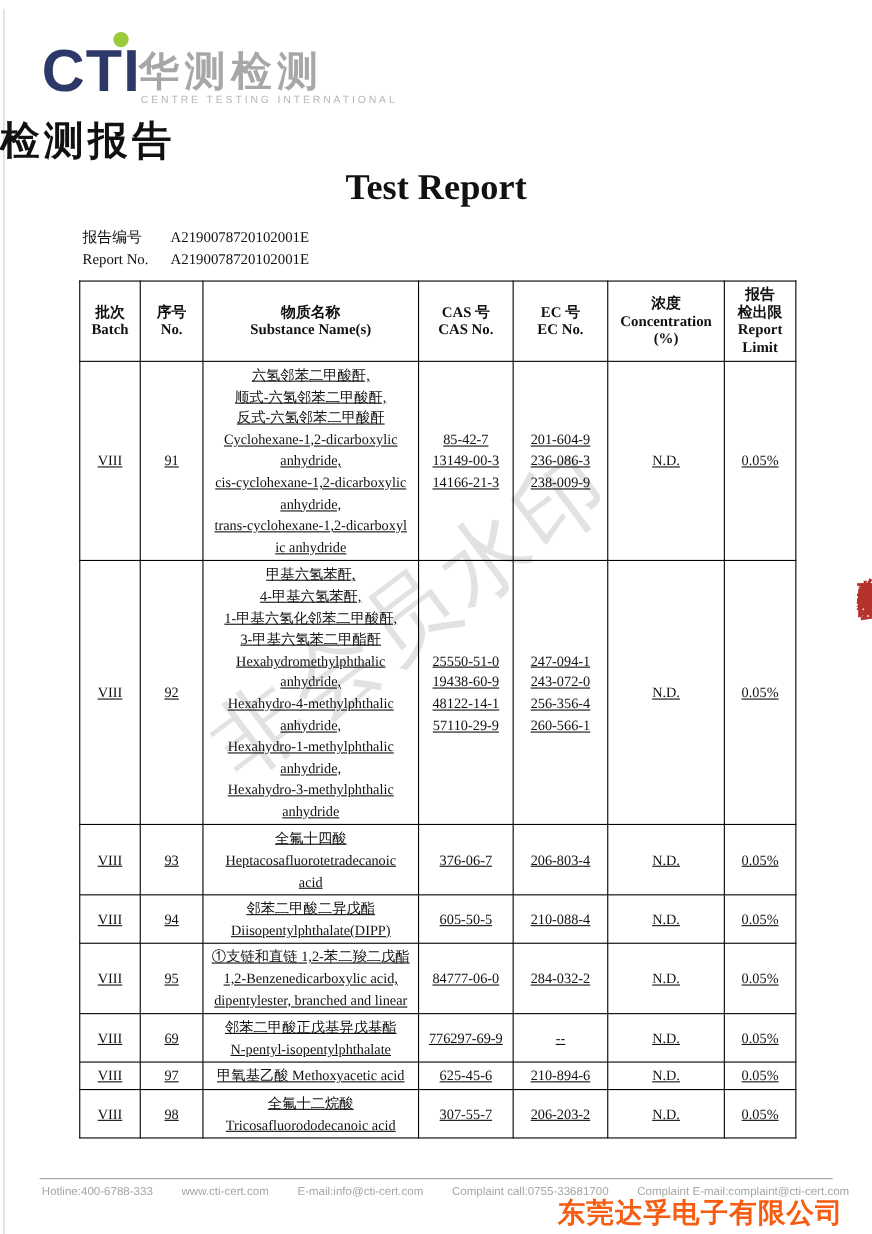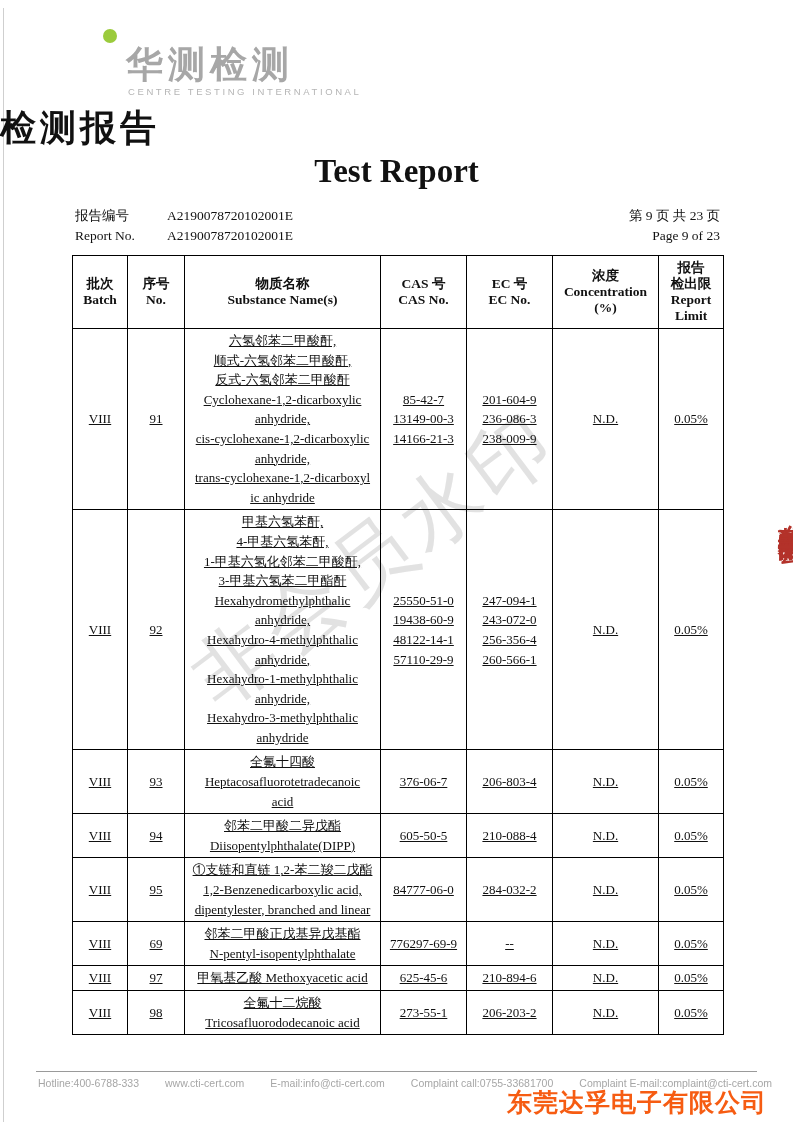--- a/index.html
+++ b/index.html
@@ -19,21 +19,21 @@
 
   
   .title-cn{position:absolute;top:104px;left:0;width:100%;margin:0;
             font-size:36px;font-weight:bold;letter-spacing:4px;}
   .title-en{position:absolute;top:153px;left:0;width:100%;margin:0;text-align:center;
             font-size:33px;font-weight:bold;}
 
   
   .meta{position:absolute;top:206px;left:75px;width:645px;display:flex;justify-content:space-between;
         font-size:13.5px;line-height:20px;}
-  .meta-row{display:flex;gap:12px;}
+  .meta-row{display:flex;}
   .meta-label{display:inline-block;width:80px;}
   .meta-right{text-align:right;}
 
   
   .watermark{position:absolute;left:125px;top:505px;width:500px;text-align:center;z-index:1;
              transform:rotate(-37deg);font-size:80px;letter-spacing:6px;color:#cbcbcb;opacity:.55;
              white-space:nowrap;pointer-events:none;}
   .edge-stamp{position:absolute;left:774px;top:504px;width:19px;height:212px;overflow:hidden;z-index:3;}
   .edge-stamp-inner{writing-mode:vertical-rl;font-family:"Liberation Sans","DejaVu Sans",sans-serif;
              font-weight:bold;font-size:25px;line-height:34px;letter-spacing:2px;color:#b3322a;}
@@ -56,44 +56,41 @@
                font-family:"Liberation Sans","DejaVu Sans",sans-serif;font-weight:bold;
                font-size:25px;letter-spacing:1px;color:#f65c12;white-space:nowrap;}
 </style>
 </head>
 <body>
 
 <div class="page">
   <div class="edge-line"></div>
 
   <div class="logo">
+    <span class="cti">CTI</span>
     <span class="dot"></span>
     <span class="cn">华测检测</span>
     <span class="tagline">CENTRE TESTING INTERNATIONAL</span>
   </div>
 
   <div class="watermark">非会员水印</div>
 
   <h1 class="title-cn">检测报告</h1>
   <h2 class="title-en">Test Report</h2>
 
   <div class="meta">
     <div class="meta-left">
       <div class="meta-row">
         <span class="meta-label">报告编号</span>
         <span class="meta-value">A2190078720102001E</span>
       </div>
       <div class="meta-row">
         <span class="meta-label">Report No.</span>
         <span class="meta-value">A2190078720102001E</span>
       </div>
-    </div>
-    <div class="meta-right">
-      <div>第 9 页  共 23 页</div>
-      <div>Page 9 of 23</div>
     </div>
   </div>
 
   <table class="report">
     <colgroup>
       <col style="width:55px">
         <col style="width:57px">
         <col style="width:196px">
       <col style="width:86px">
         <col style="width:86px">
@@ -218,21 +215,21 @@
           <td>625-45-6</td>
           <td>210-894-6</td>
           <td>N.D.</td>
           <td>0.05%</td>
         </tr>
         <tr>
           <td>VIII</td>
           <td>98</td>
           <td>全氟十二烷酸
 Tricosafluorododecanoic acid</td>
-          <td>273-55-1</td>
+          <td>307-55-7</td>
           <td>206-203-2</td>
           <td>N.D.</td>
           <td>0.05%</td>
         </tr>
       </tbody>
   </table>
 
   <div class="footer-line"></div>
   <div class="footer-items" id="footer-items">
       <span>Hotline:400-6788-333</span>

